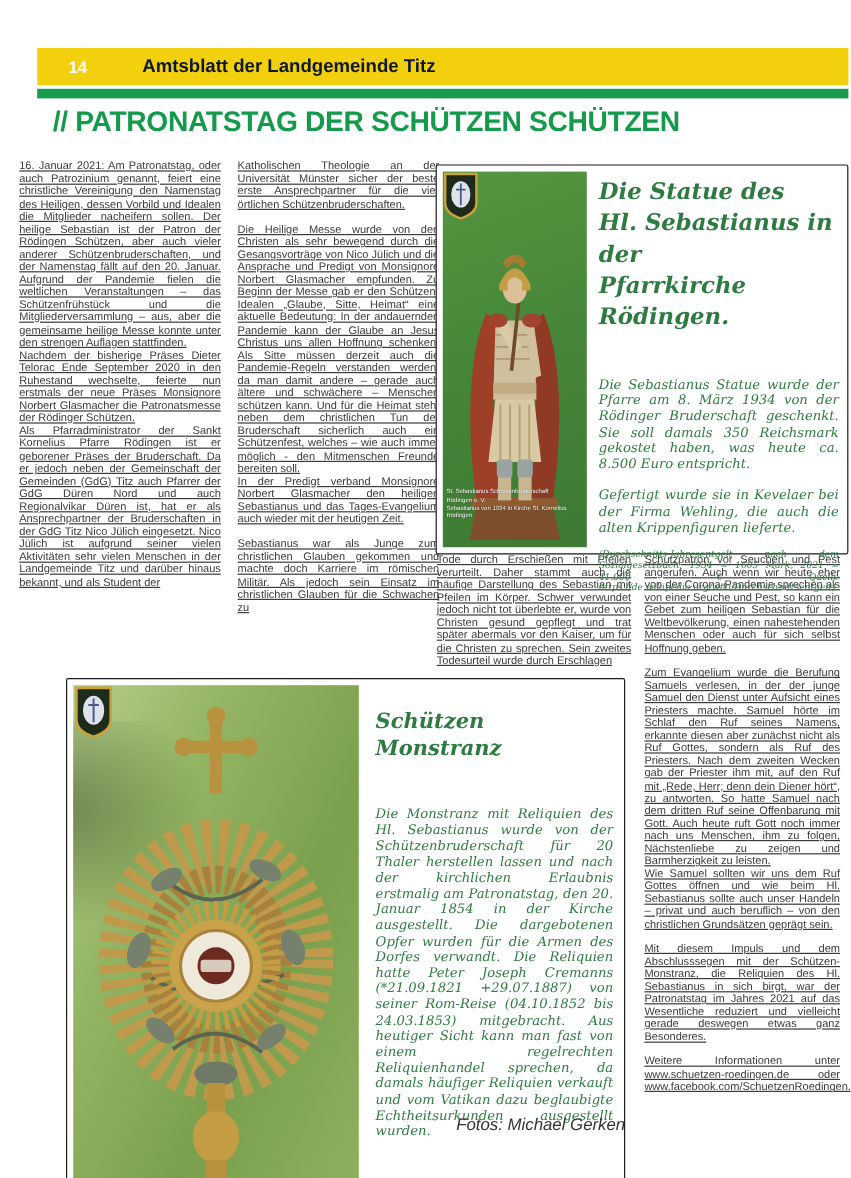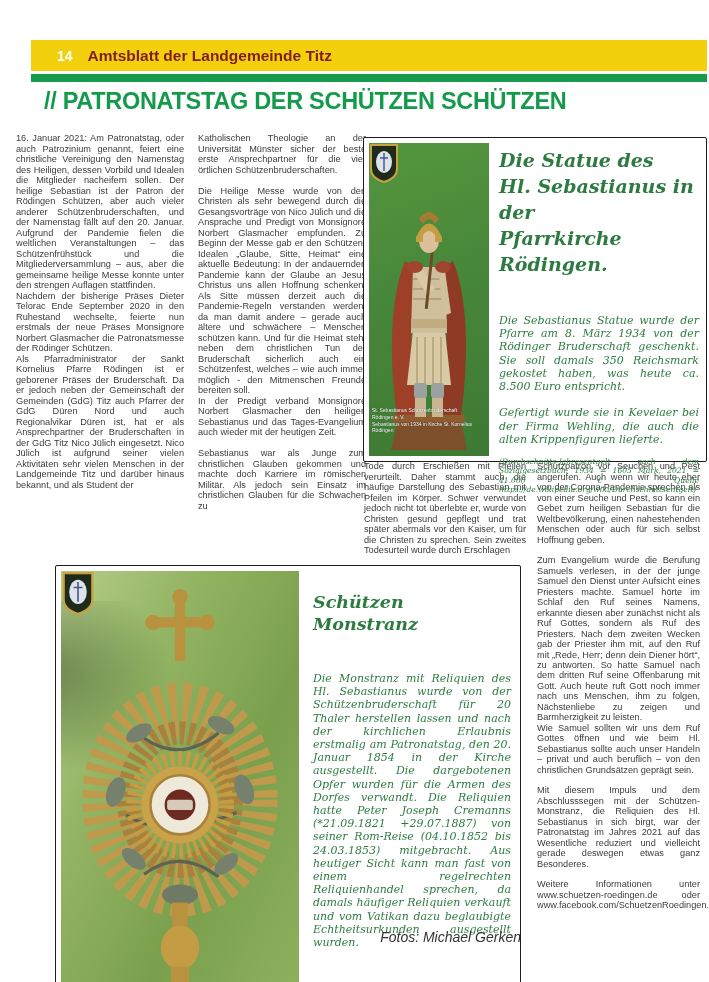--- a/index.html
+++ b/index.html
@@ -3,28 +3,28 @@
 <meta charset="utf-8">
 <style>
   html,body{margin:0;padding:0;background:#fff;}
   .page{position:relative;width:709px;height:982px;background:#ffffff;overflow:hidden;
         font-family:"Liberation Sans",sans-serif;}
 
   
   .masthead-bar{position:absolute;left:31px;top:40px;width:676px;height:31px;
         background:#F3D00E;display:flex;align-items:center;}
   .page-number{color:#ffffff;font-weight:bold;font-size:14px;margin-left:26px;}
-  .masthead-title{color:#7f1d1d;font-weight:600;font-size:15.5px;margin-left:15px;text-align:right;}
+  .masthead-title{color:#0f172a;font-weight:600;font-size:15.5px;margin-left:46px;text-align:right;}
   .green-rule{position:absolute;left:31px;top:74px;width:676px;height:8px;background:#159B4B;}
   .headline{position:absolute;left:44px;top:88px;color:#149A4B;font-weight:800;
         font-size:23.5px;letter-spacing:-0.3px;}
 
   
   .col{position:absolute;top:133px;width:168px;font-size:9.2px;line-height:10.5px;
-        color:#3b3b3b;text-align:justify;white-space:pre-line;}
+        color:#3b3b3b;text-align:justify;white-space:pre-line;text-decoration:underline;}
   .col1{left:16px;}
   .col2{left:198px;}
   .col3{left:364px;top:430px;width:162px;line-height:10.45px;}
   .col4{left:537px;top:430px;width:163px;line-height:10.45px;}
 
   
   .info-box{position:absolute;background:#fff;border:1.5px solid #1c1c1c;border-radius:2px;
         box-sizing:border-box;padding:5px;display:flex;}
   .statue-box{left:363px;top:137px;width:344px;height:325px;}
   .monstranz-box{left:55px;top:565px;width:466px;height:472px;}

